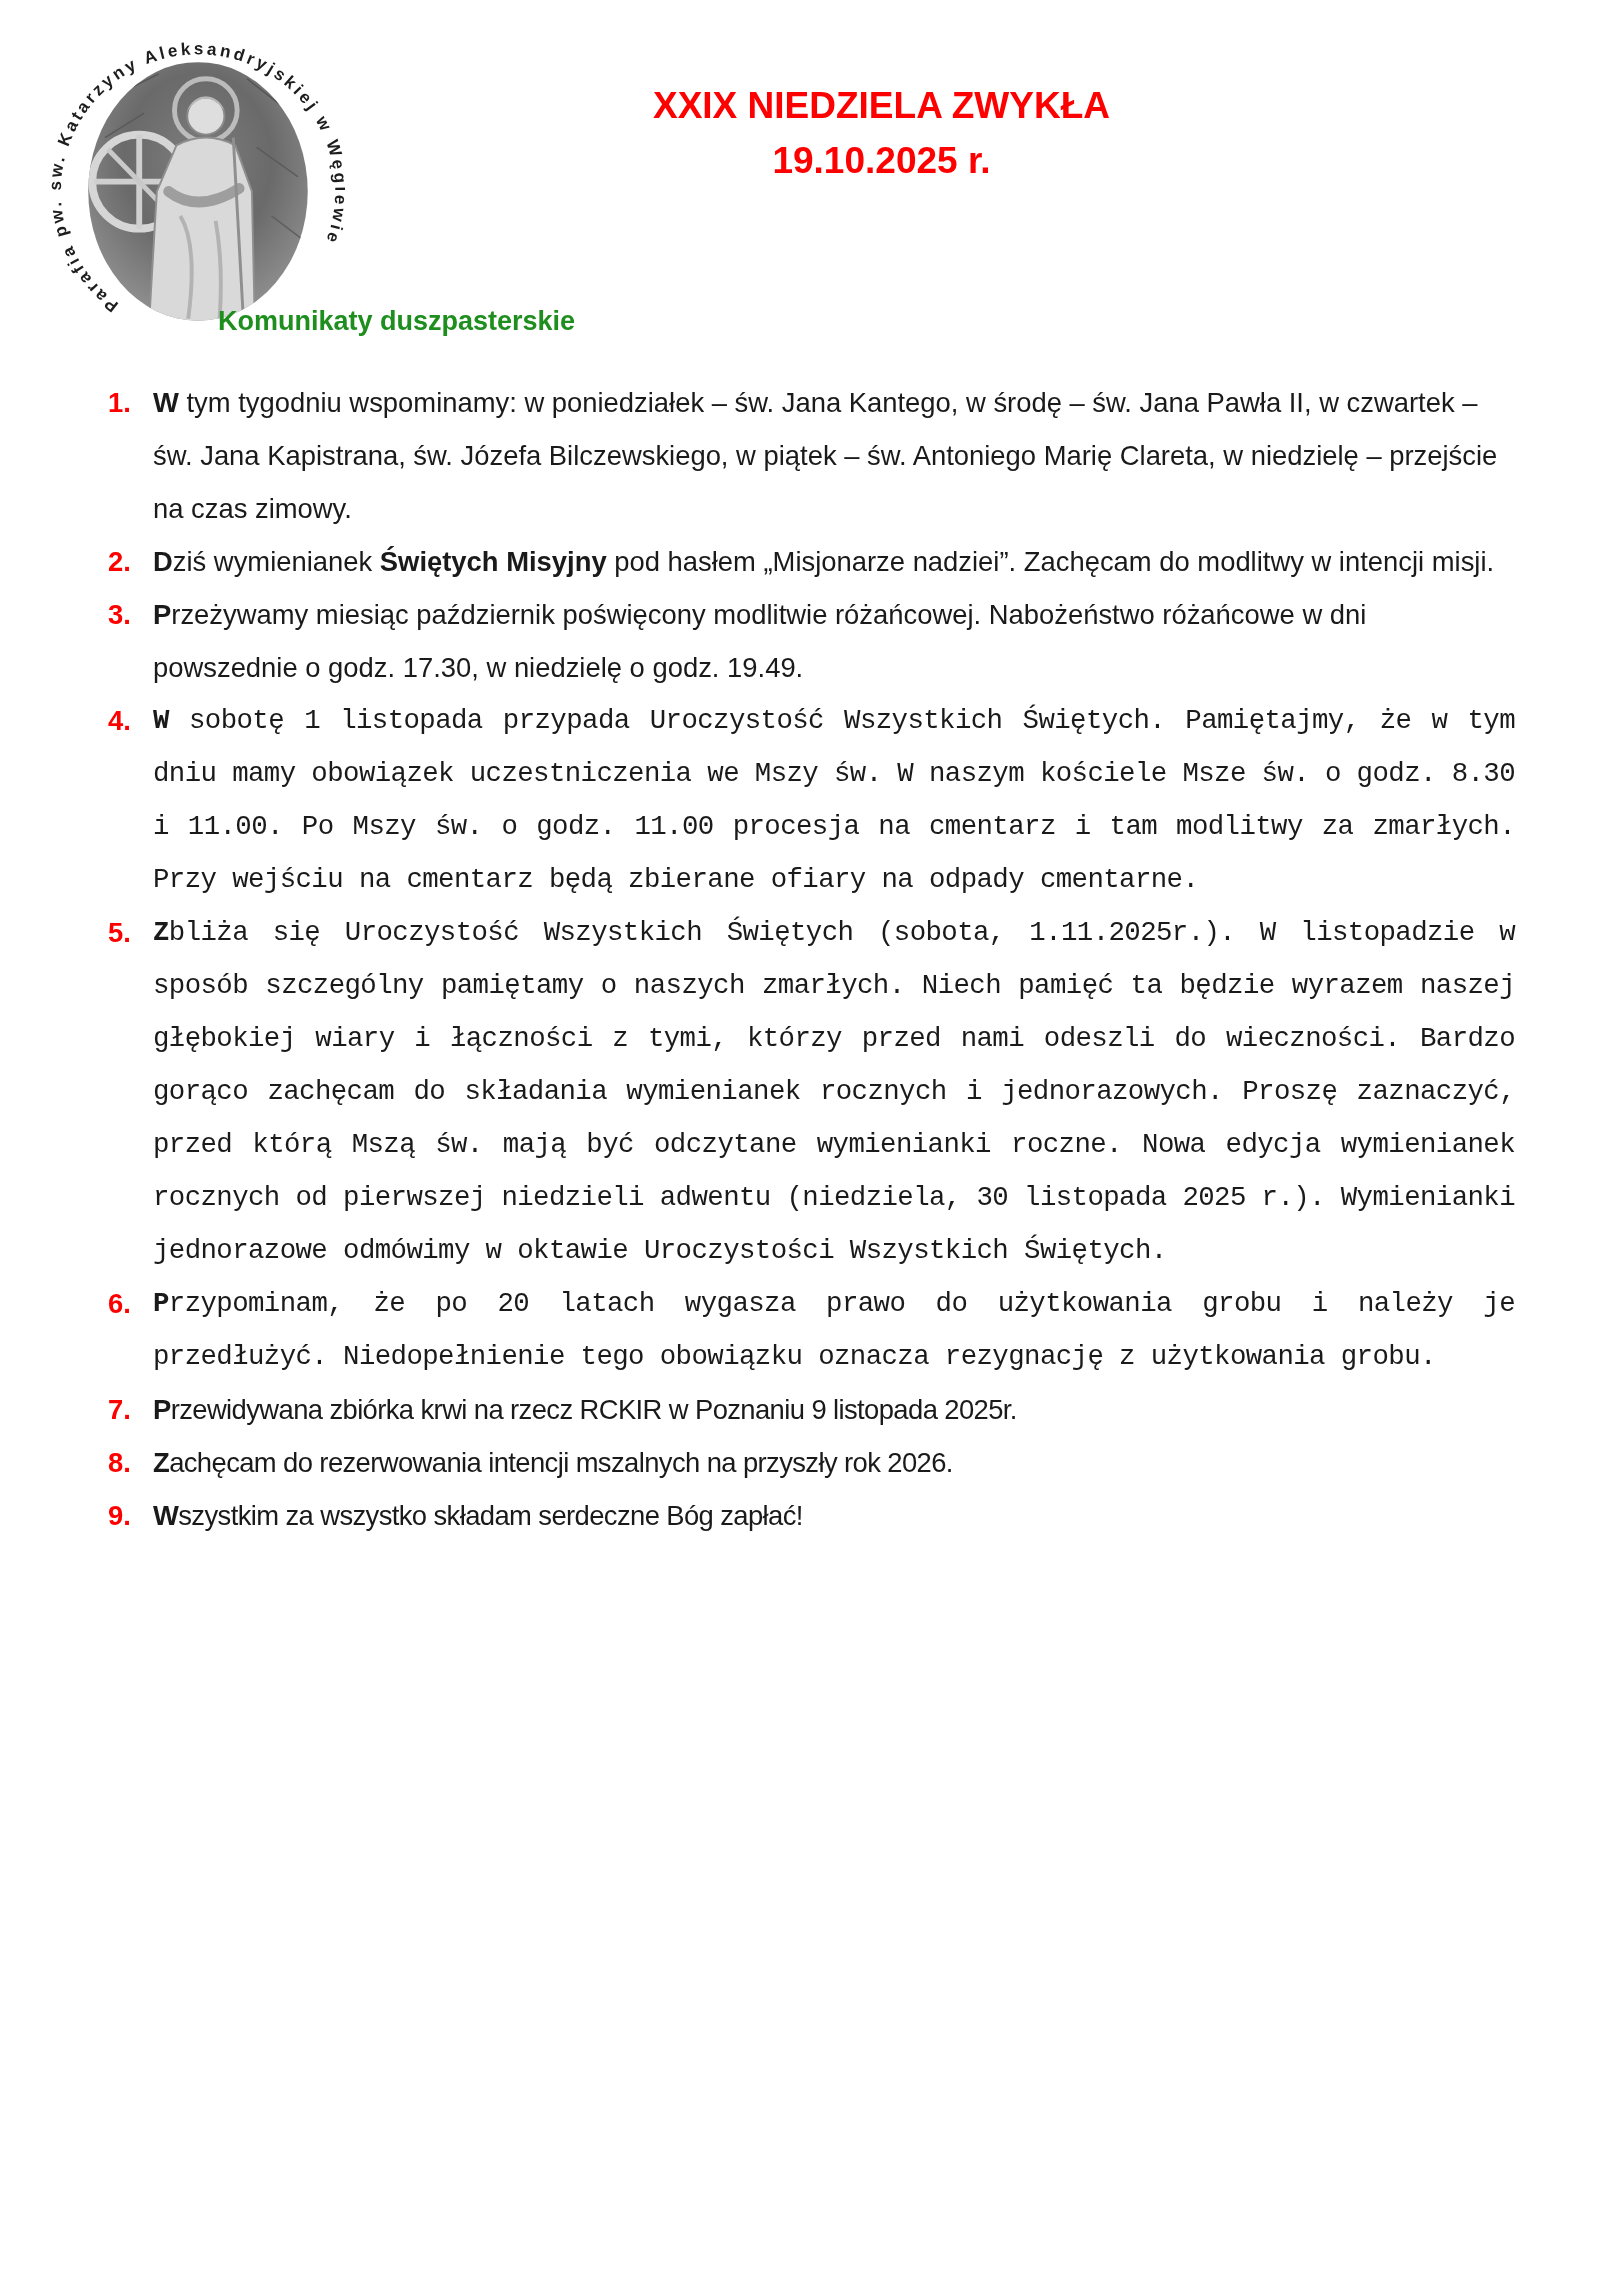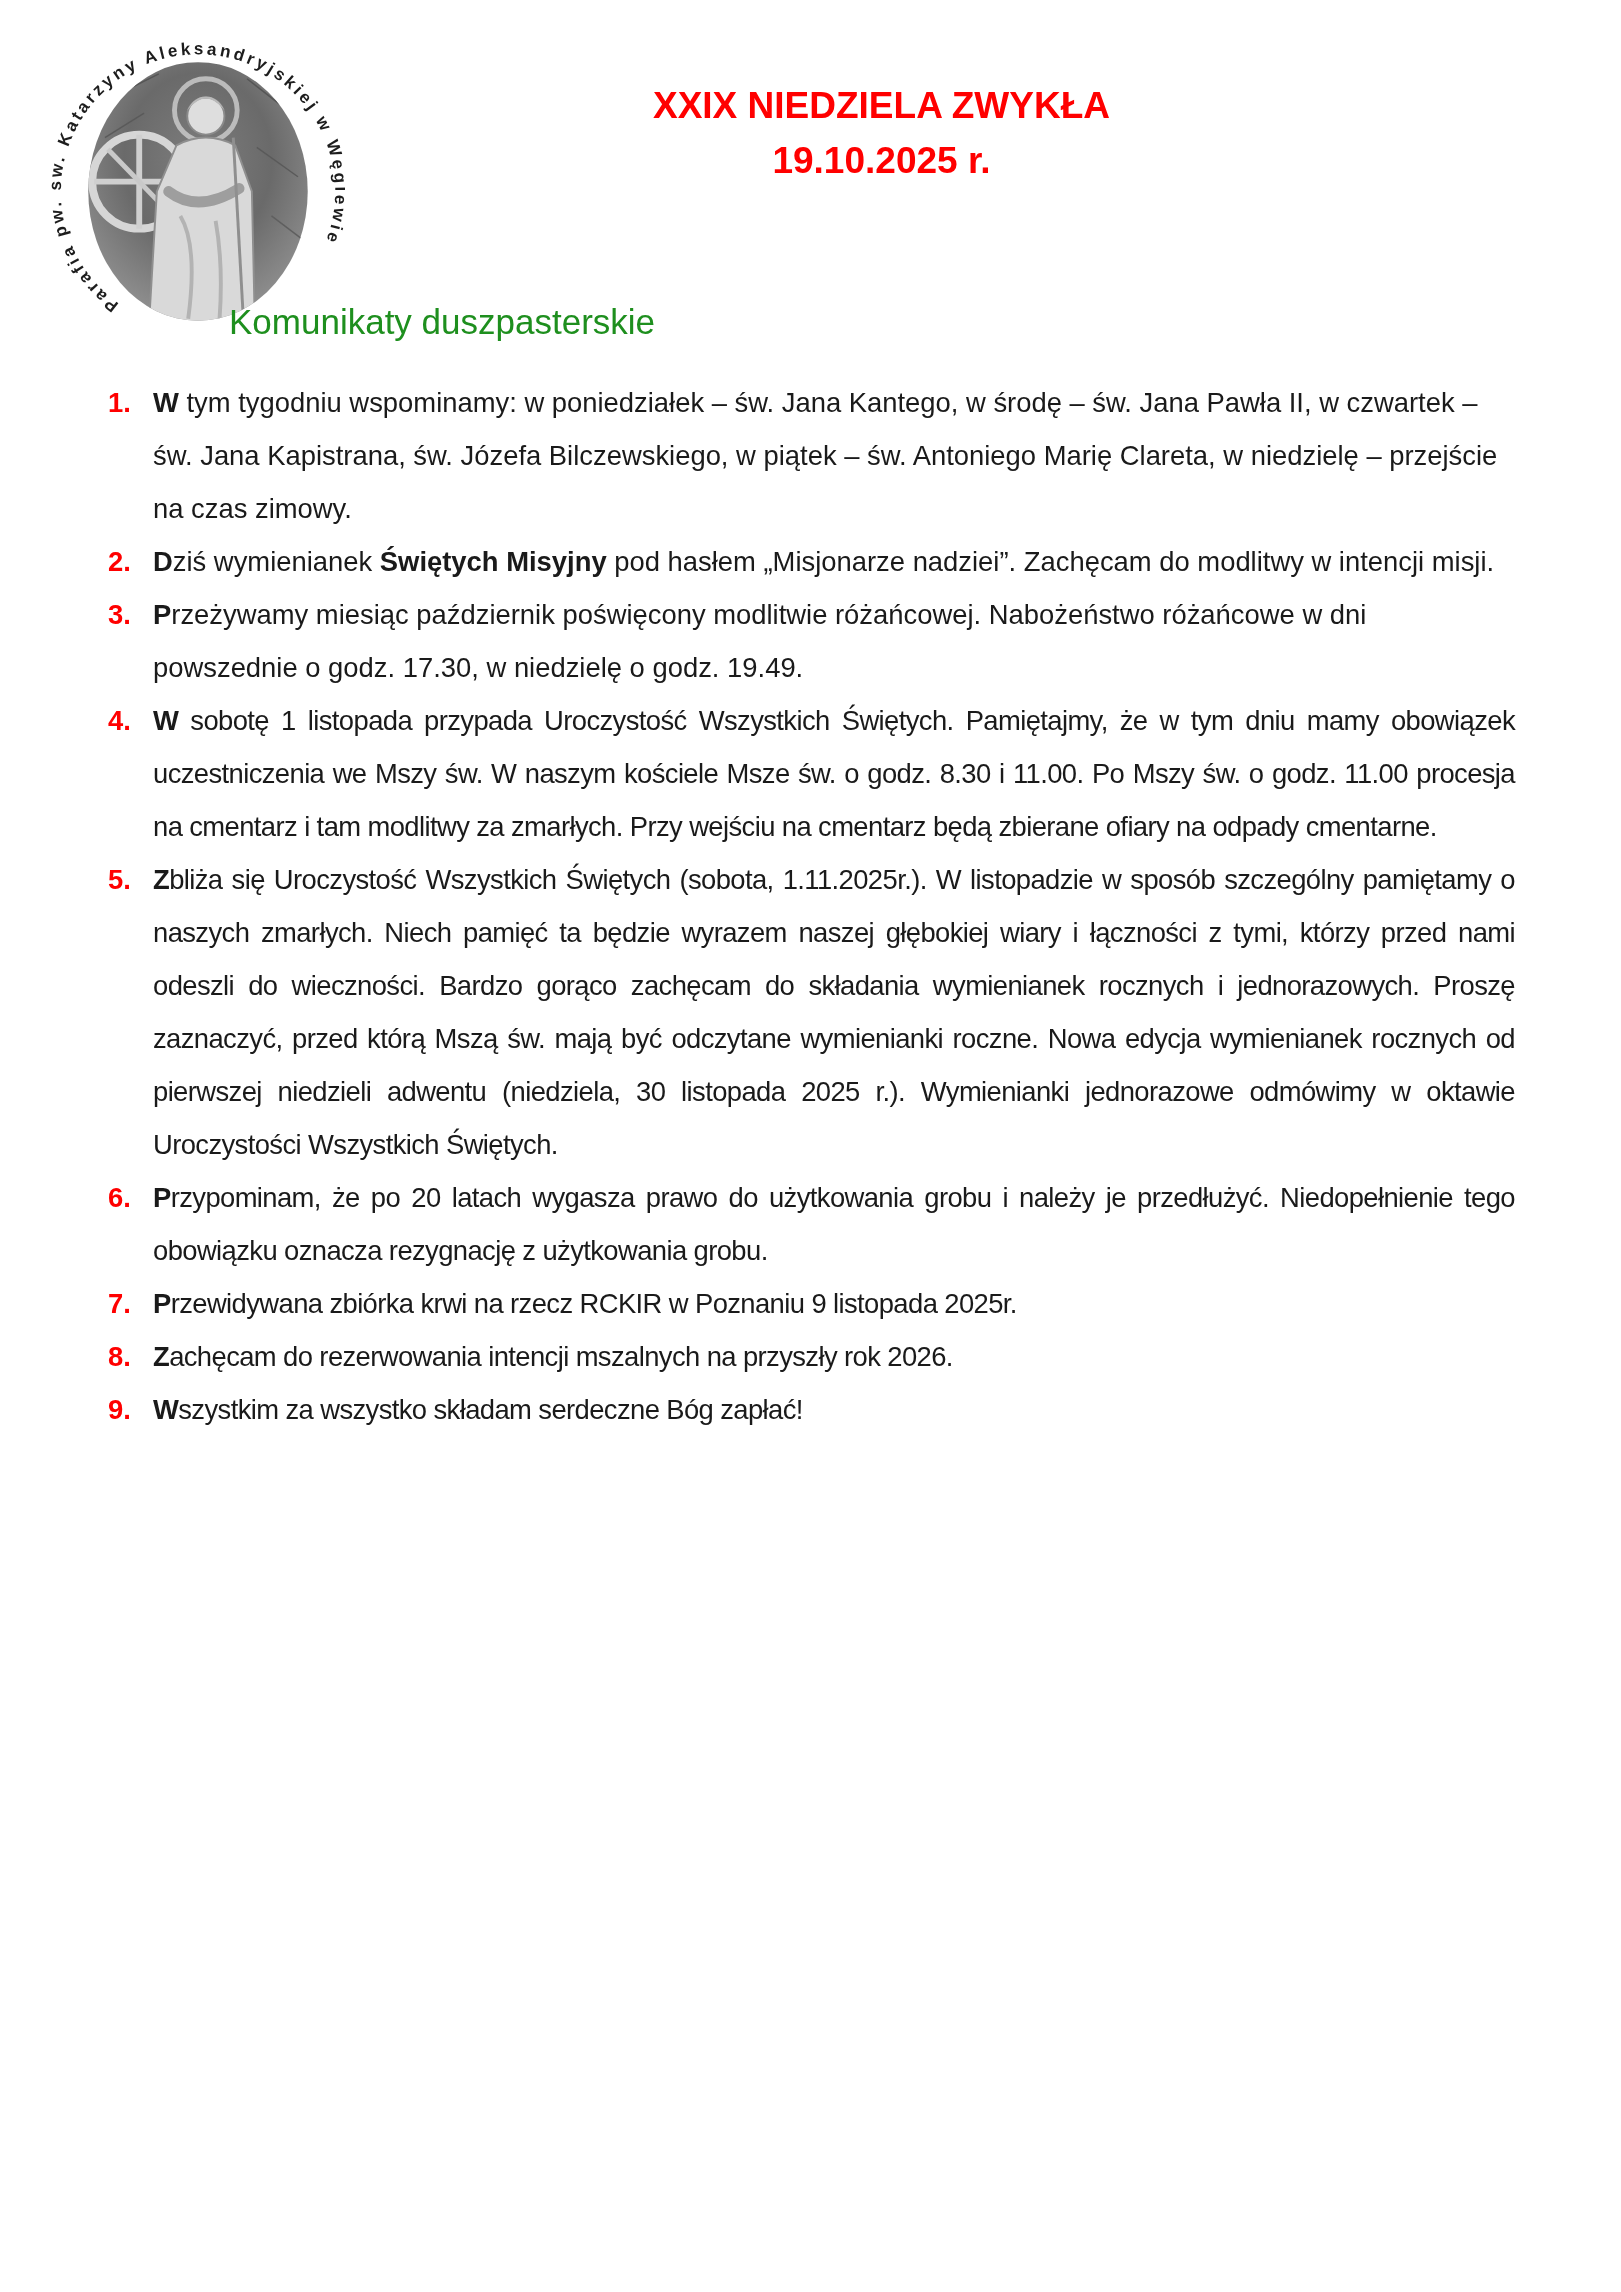--- a/index.html
+++ b/index.html
@@ -33,24 +33,24 @@
     text-align: center;
     transform: translateX(71px);
     color: var(--accent_red);
     font-weight: bold;
     font-size: 37px;
     line-height: 55px;
   }
   .section-heading {
     position: absolute;
     top: 302px;
-    left: 229px;
+    left: 218px;
     color: var(--heading_green);
-    font-weight: normal;
-    font-size: 35px;
+    font-weight: bold;
+    font-size: 27px;
     line-height: 39px;
   }
   .announcements {
     position: absolute;
     top: 376px;
     left: 108px;
     width: 1407px;
     color: var(--body_text);
     font-size: 27.4px;
     line-height: 53px;
@@ -61,21 +61,21 @@
     color: var(--accent_red);
     font-weight: bold;
     flex: 0 0 auto;
   }
   .item .body { display: block; flex: 1 1 auto; }
   .item .body .b { font-weight: bold; }
   .item.condensed .body {
     font-stretch: condensed;
     letter-spacing: -0.6px;
   }
-  .item.justify .body { text-align: justify; }
+  .item.justify .body { text-align: justify; font-family: Liberation Mono, monospace; }
 </style>
 </head>
 <body>
 
 <div class="page">
 
   <div class="logo">
     <svg viewBox="0 0 300 345" aria-hidden="true">
       <defs>
         <radialGradient id="bgGrad" cx="50%" cy="38%" r="75%">

